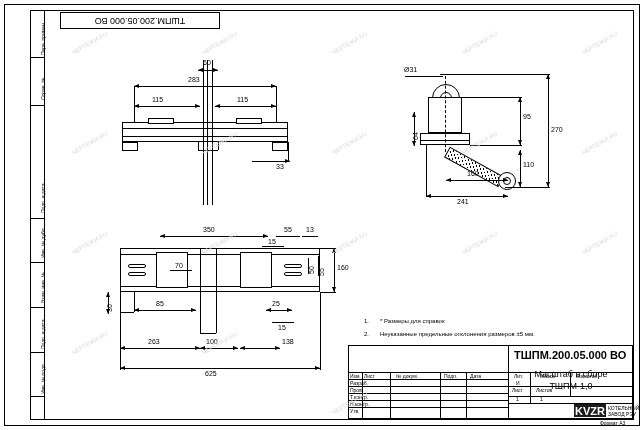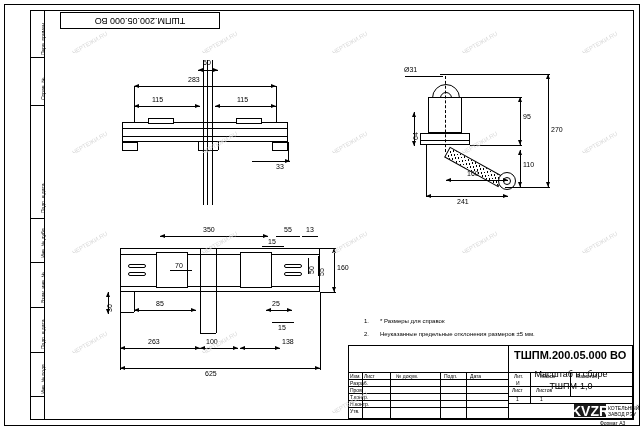--- a/index.html
+++ b/index.html
@@ -287,21 +287,21 @@
   <div class="txt xs" style="left:514px;top:374px;">Лит.</div>
   <div class="txt xs" style="left:540px;top:374px;">Масса</div>
   <div class="txt xs" style="left:576px;top:374px;">Масштаб</div>
   <div class="txt xs" style="left:516px;top:381px;">И</div>
 
   <div class="txt xs" style="left:512px;top:388px;">Лист</div>
   <div class="txt xs" style="left:536px;top:388px;">Листов</div>
   <div class="txt xs" style="left:516px;top:397px;">1</div>
   <div class="txt xs" style="left:540px;top:397px;">1</div>
 
-  <div class="logo" style="left:574px;top:404px;width:32px;height:13px;font-size:14px;">KVZR</div>
+  <div class="logo" style="left:574px;top:404px;width:32px;height:13px;font-size:11px;">KVZR</div>
   <div class="txt xs" style="left:608px;top:406px;">КОТЕЛЬНЫЙ</div>
   <div class="txt xs" style="left:608px;top:412px;">ЗАВОД РЭУ</div>
 
   <div class="txt xs" style="left:600px;top:421px;">Формат А3</div>
 
   <div class="wm" style="left:70px;top:40px;">ЧЕРТЕЖИ.RU</div>
   <div class="wm" style="left:200px;top:40px;">ЧЕРТЕЖИ.RU</div>
   <div class="wm" style="left:330px;top:40px;">ЧЕРТЕЖИ.RU</div>
   <div class="wm" style="left:460px;top:40px;">ЧЕРТЕЖИ.RU</div>
   <div class="wm" style="left:580px;top:40px;">ЧЕРТЕЖИ.RU</div>

